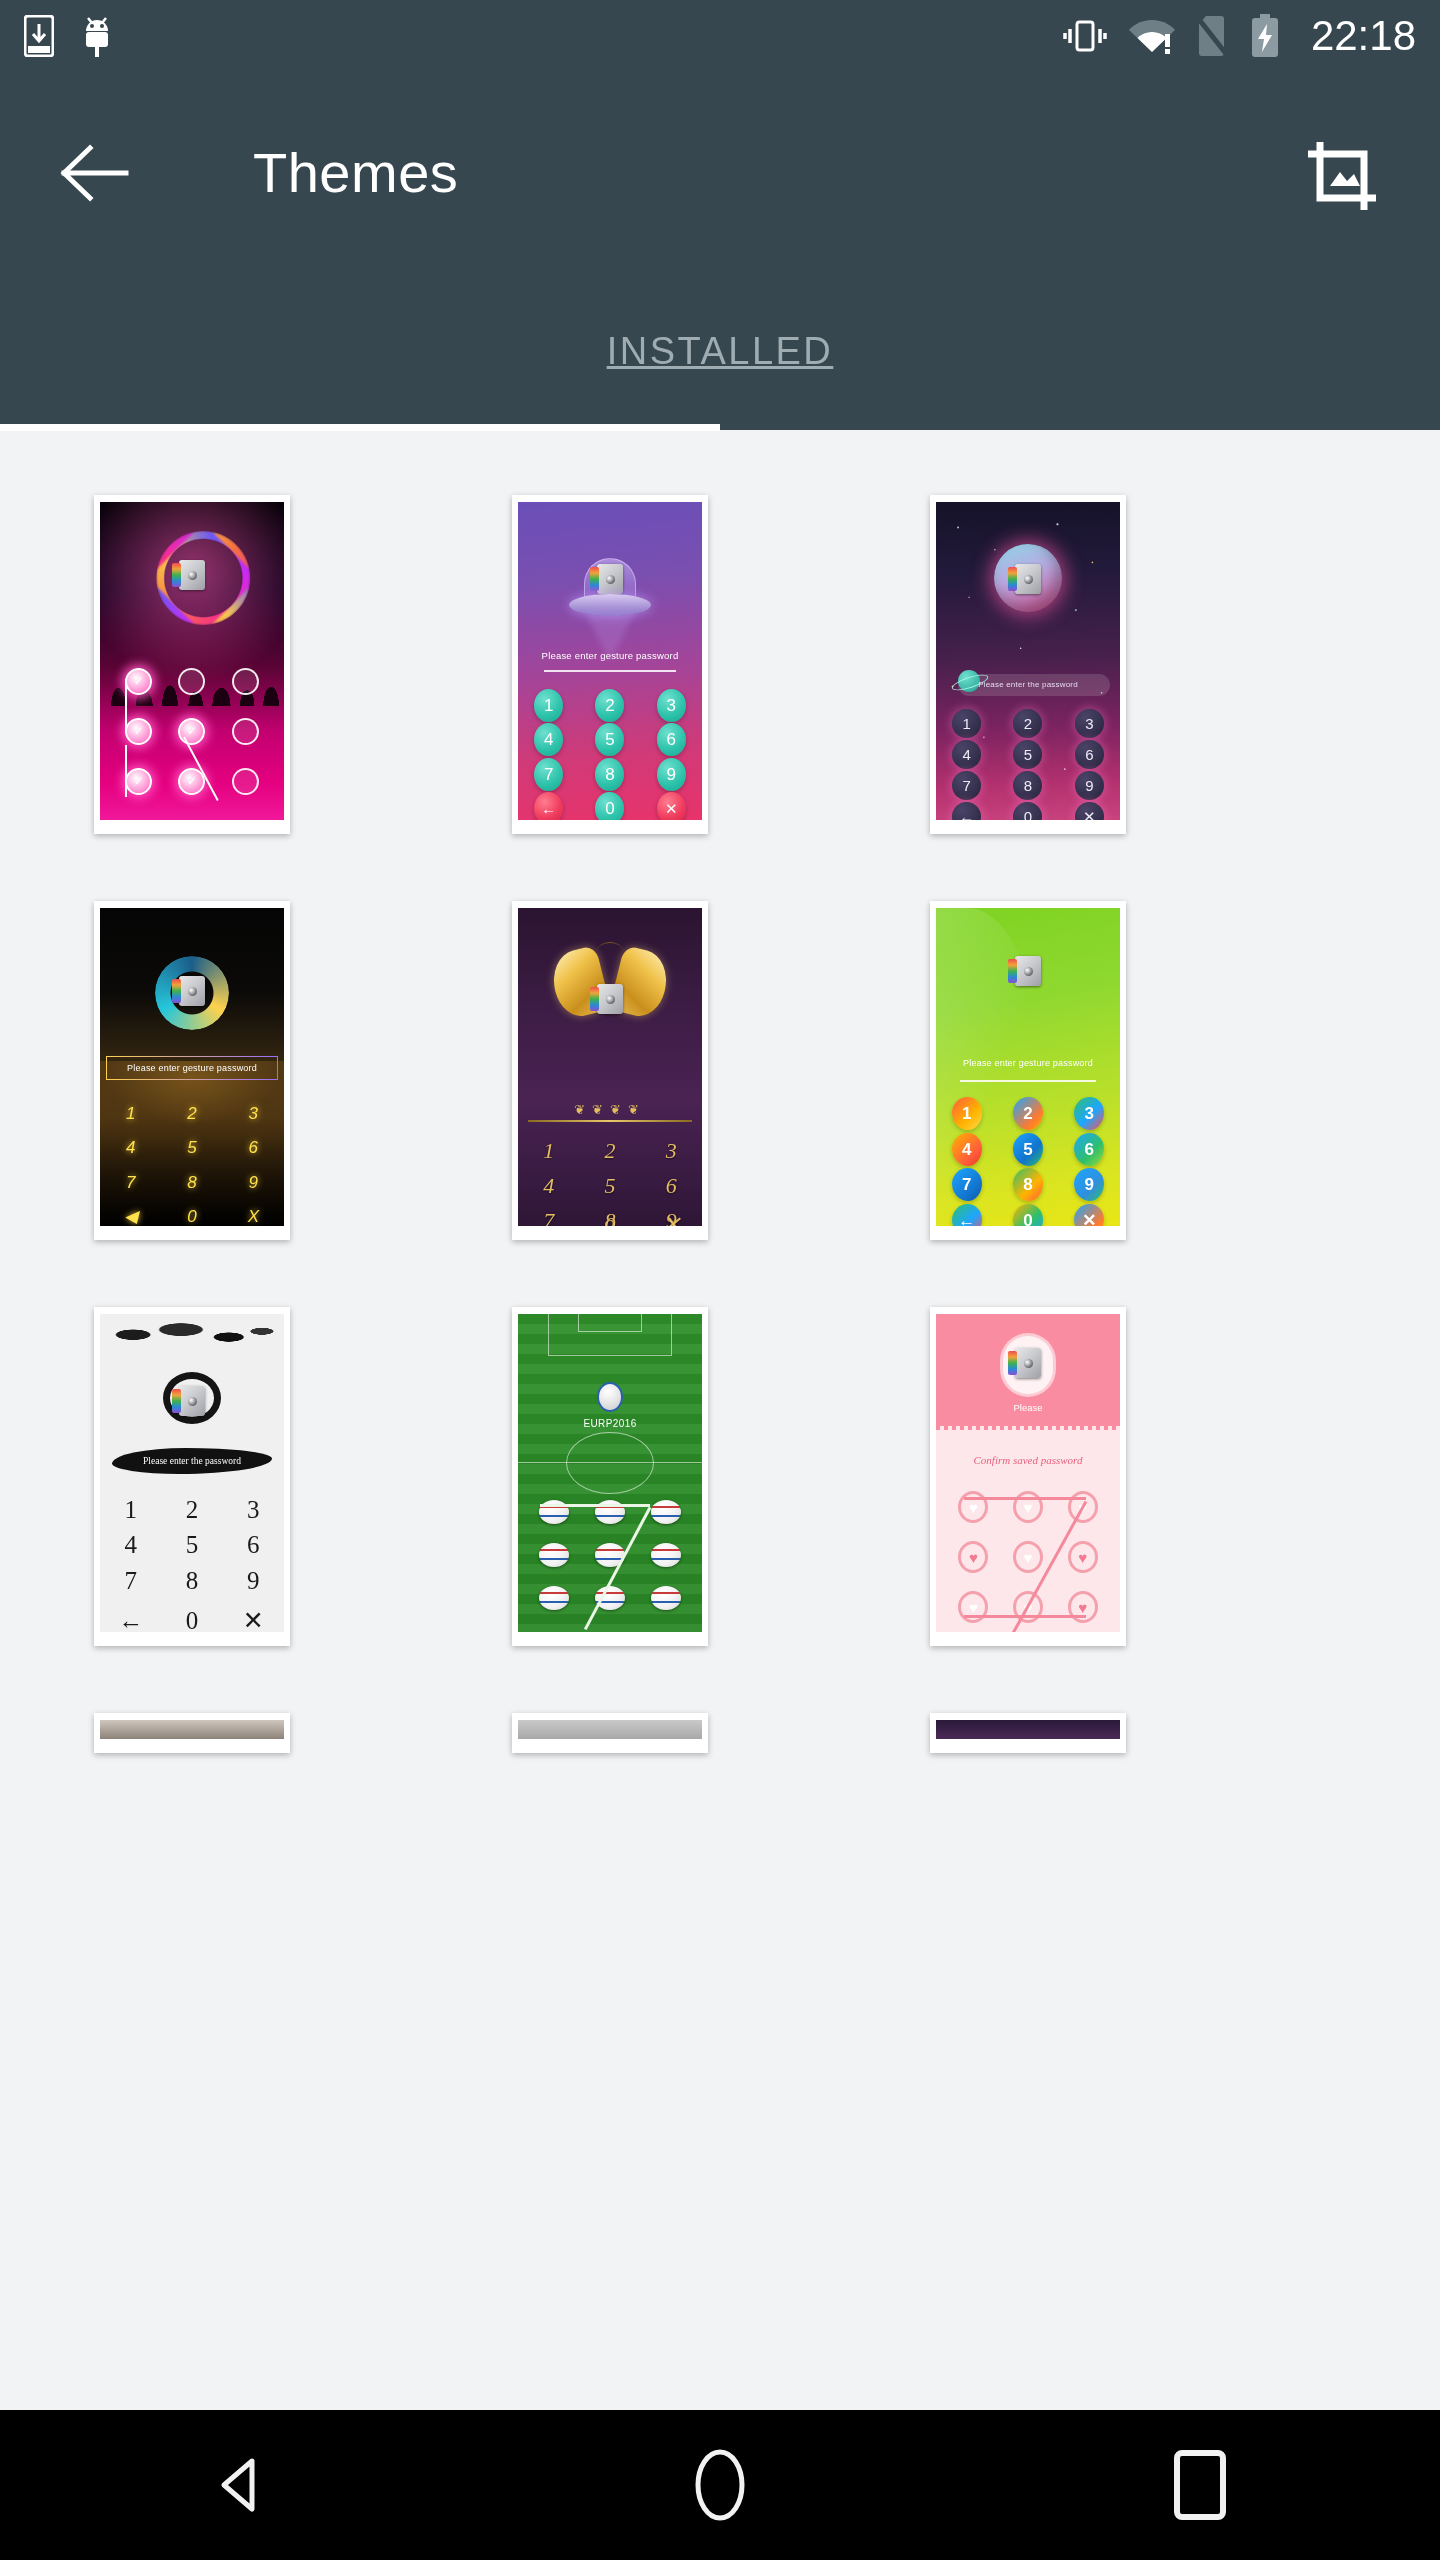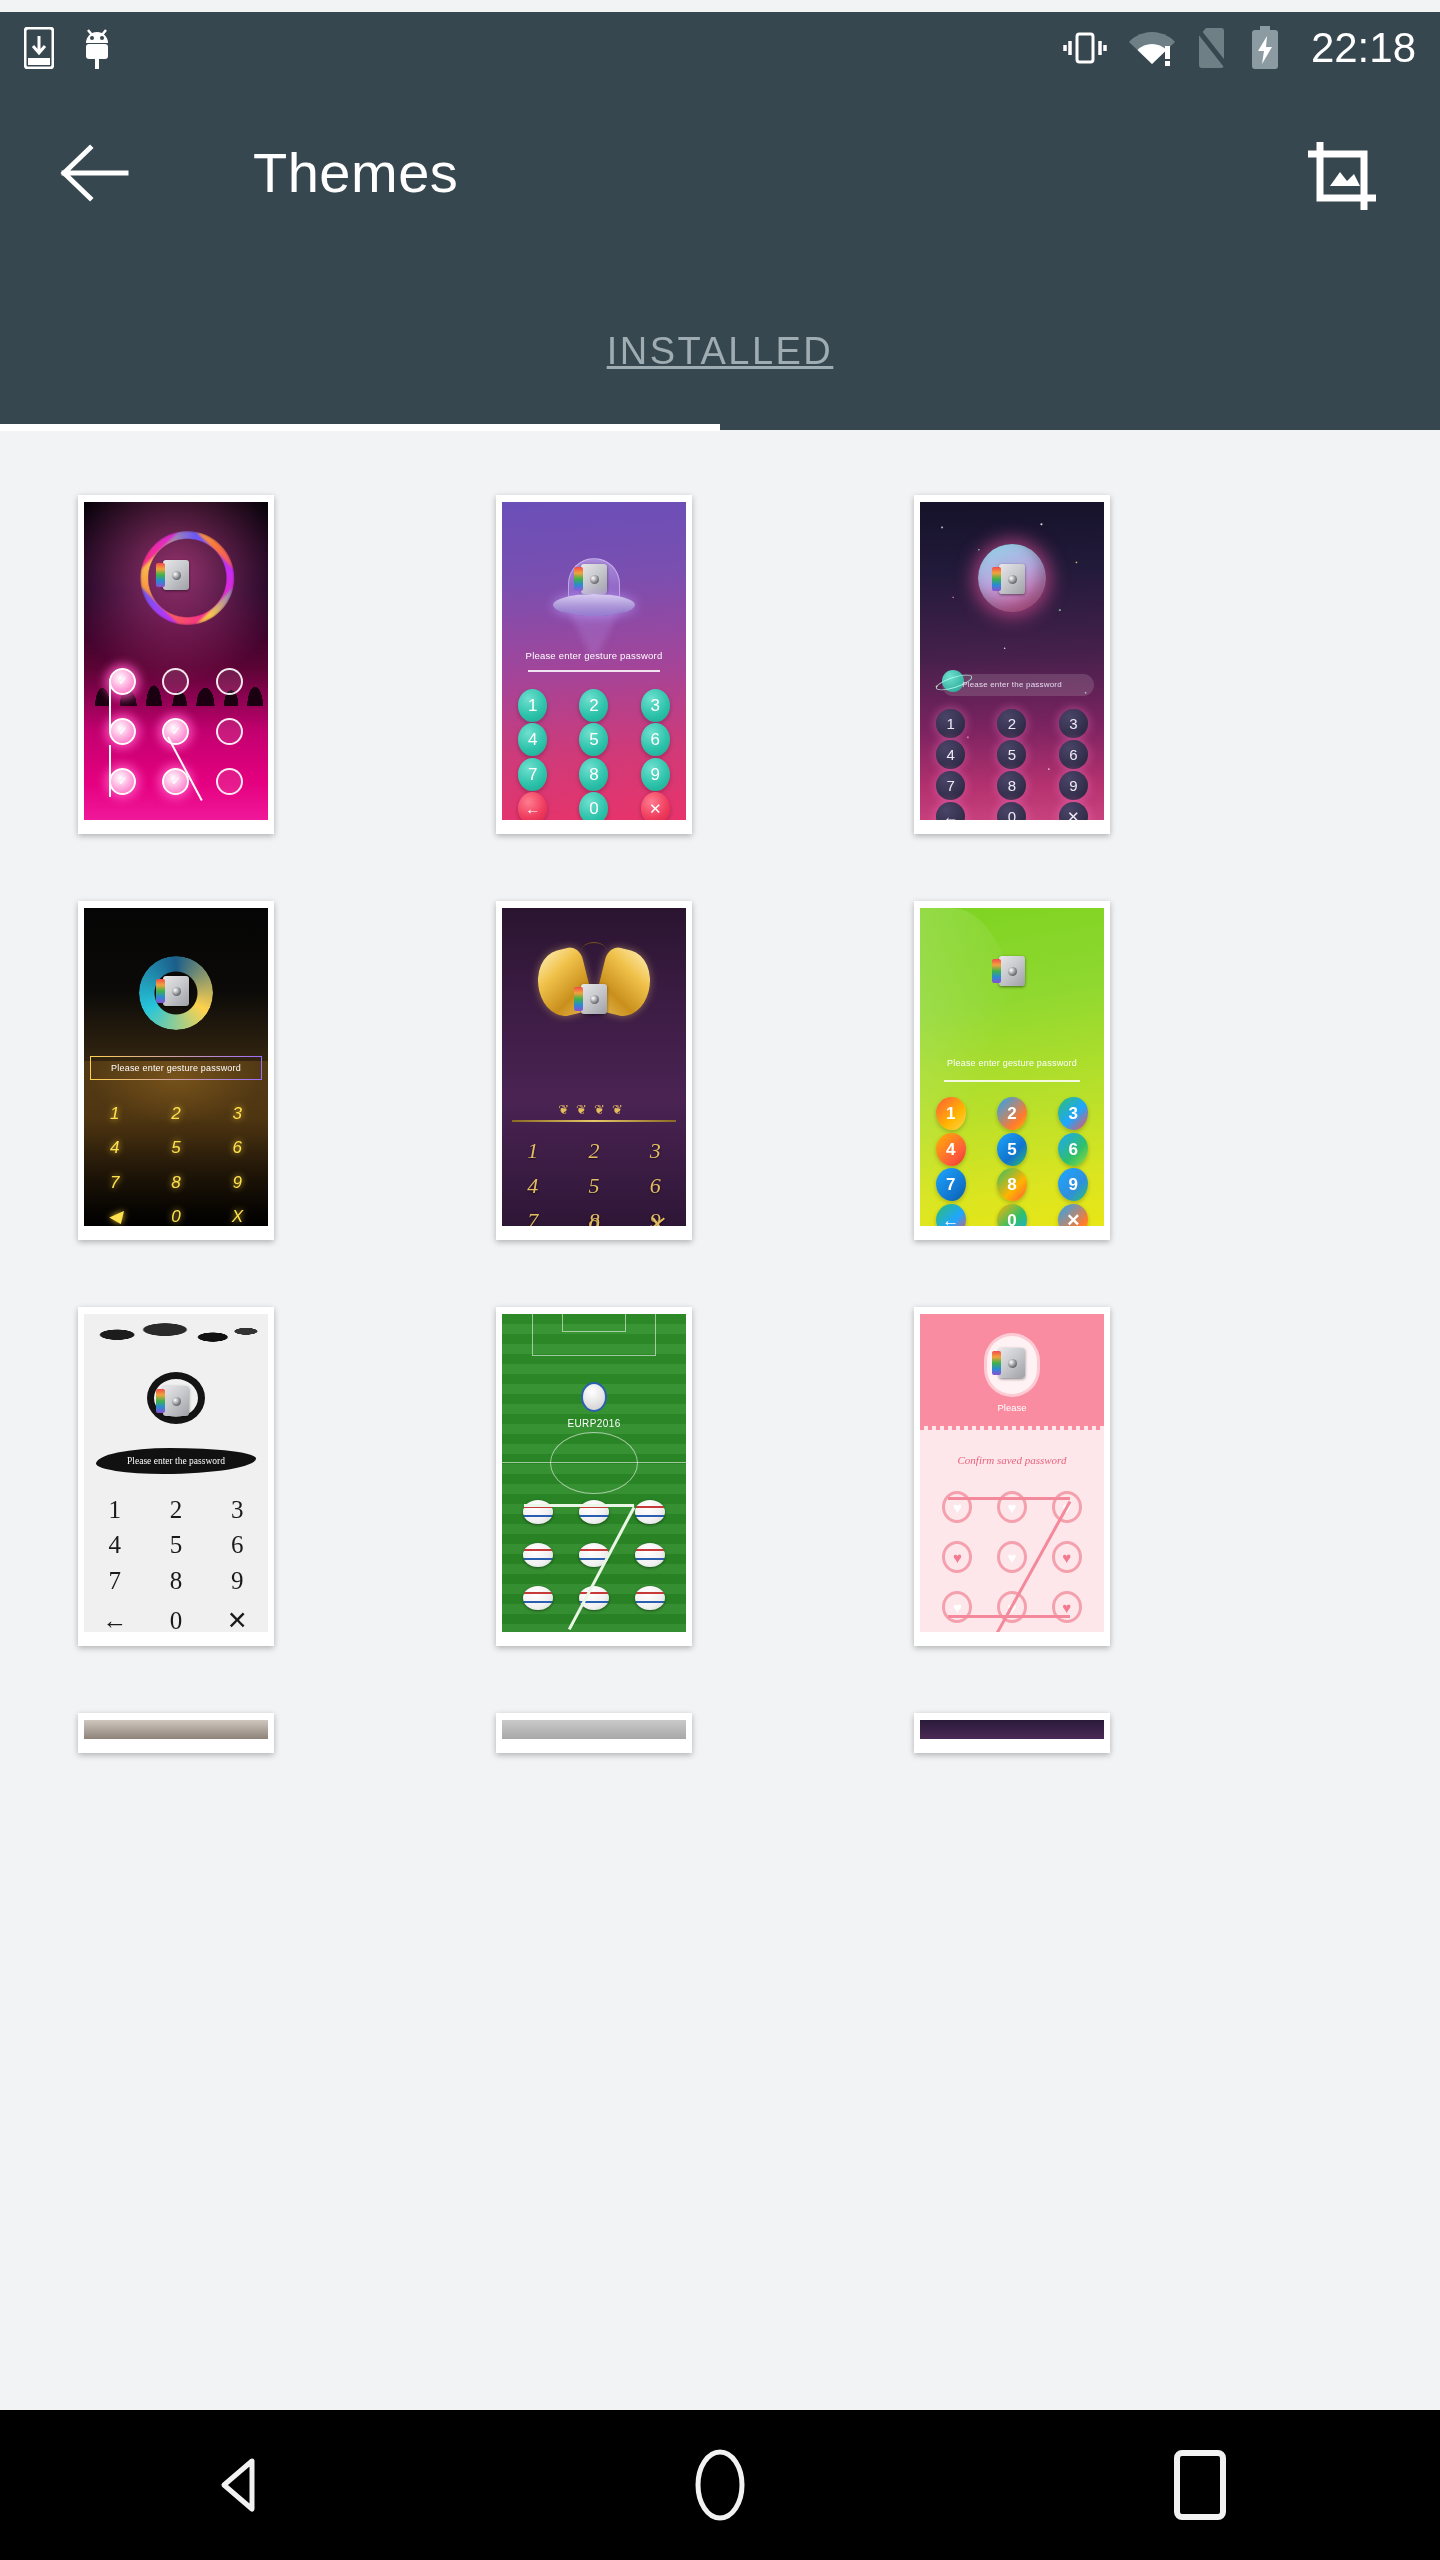--- a/index.html
+++ b/index.html
@@ -6,21 +6,21 @@
   html,body { width:1440px; height:2560px; }
   body {
     font-family: "Liberation Sans", sans-serif;
     background:#f2f3f4;
     overflow:hidden;
     position:relative;
   }
 
   
   .statusbar{
-    position:absolute; top:12px; left:0; width:1440px; height:72px;
+    position:absolute; top:0; left:0; width:1440px; height:72px;
     background:#37474f; display:flex; align-items:center;
     padding:0 24px;
   }
   .sb-left{ display:flex; align-items:center; gap:26px; }
   .sb-right{ margin-left:auto; display:flex; align-items:center; gap:22px; }
   .sb-clock{
     color:#ffffff; font-size:42px; font-weight:400; letter-spacing:0px;
     margin-left:10px; line-height:1;
   }
   .ic{ display:block; }
@@ -69,20 +69,21 @@
   }
 
   
   .content{
     position:absolute; top:431px; left:0; width:1440px; height:1979px;
     background:#f2f3f4; overflow:hidden;
   }
   .grid{
     position:relative; width:1188px;
     padding-top:64px;
+    margin-left:16px;
   }
   .row{
     display:flex; justify-content:space-between;
     padding:0 78px; margin-bottom:67px;
   }
   .card{
     width:196px; height:339px;
     background:#ffffff;
     padding:7px 6px 14px 6px;
     box-shadow:0 2px 6px rgba(0,0,0,0.28);

